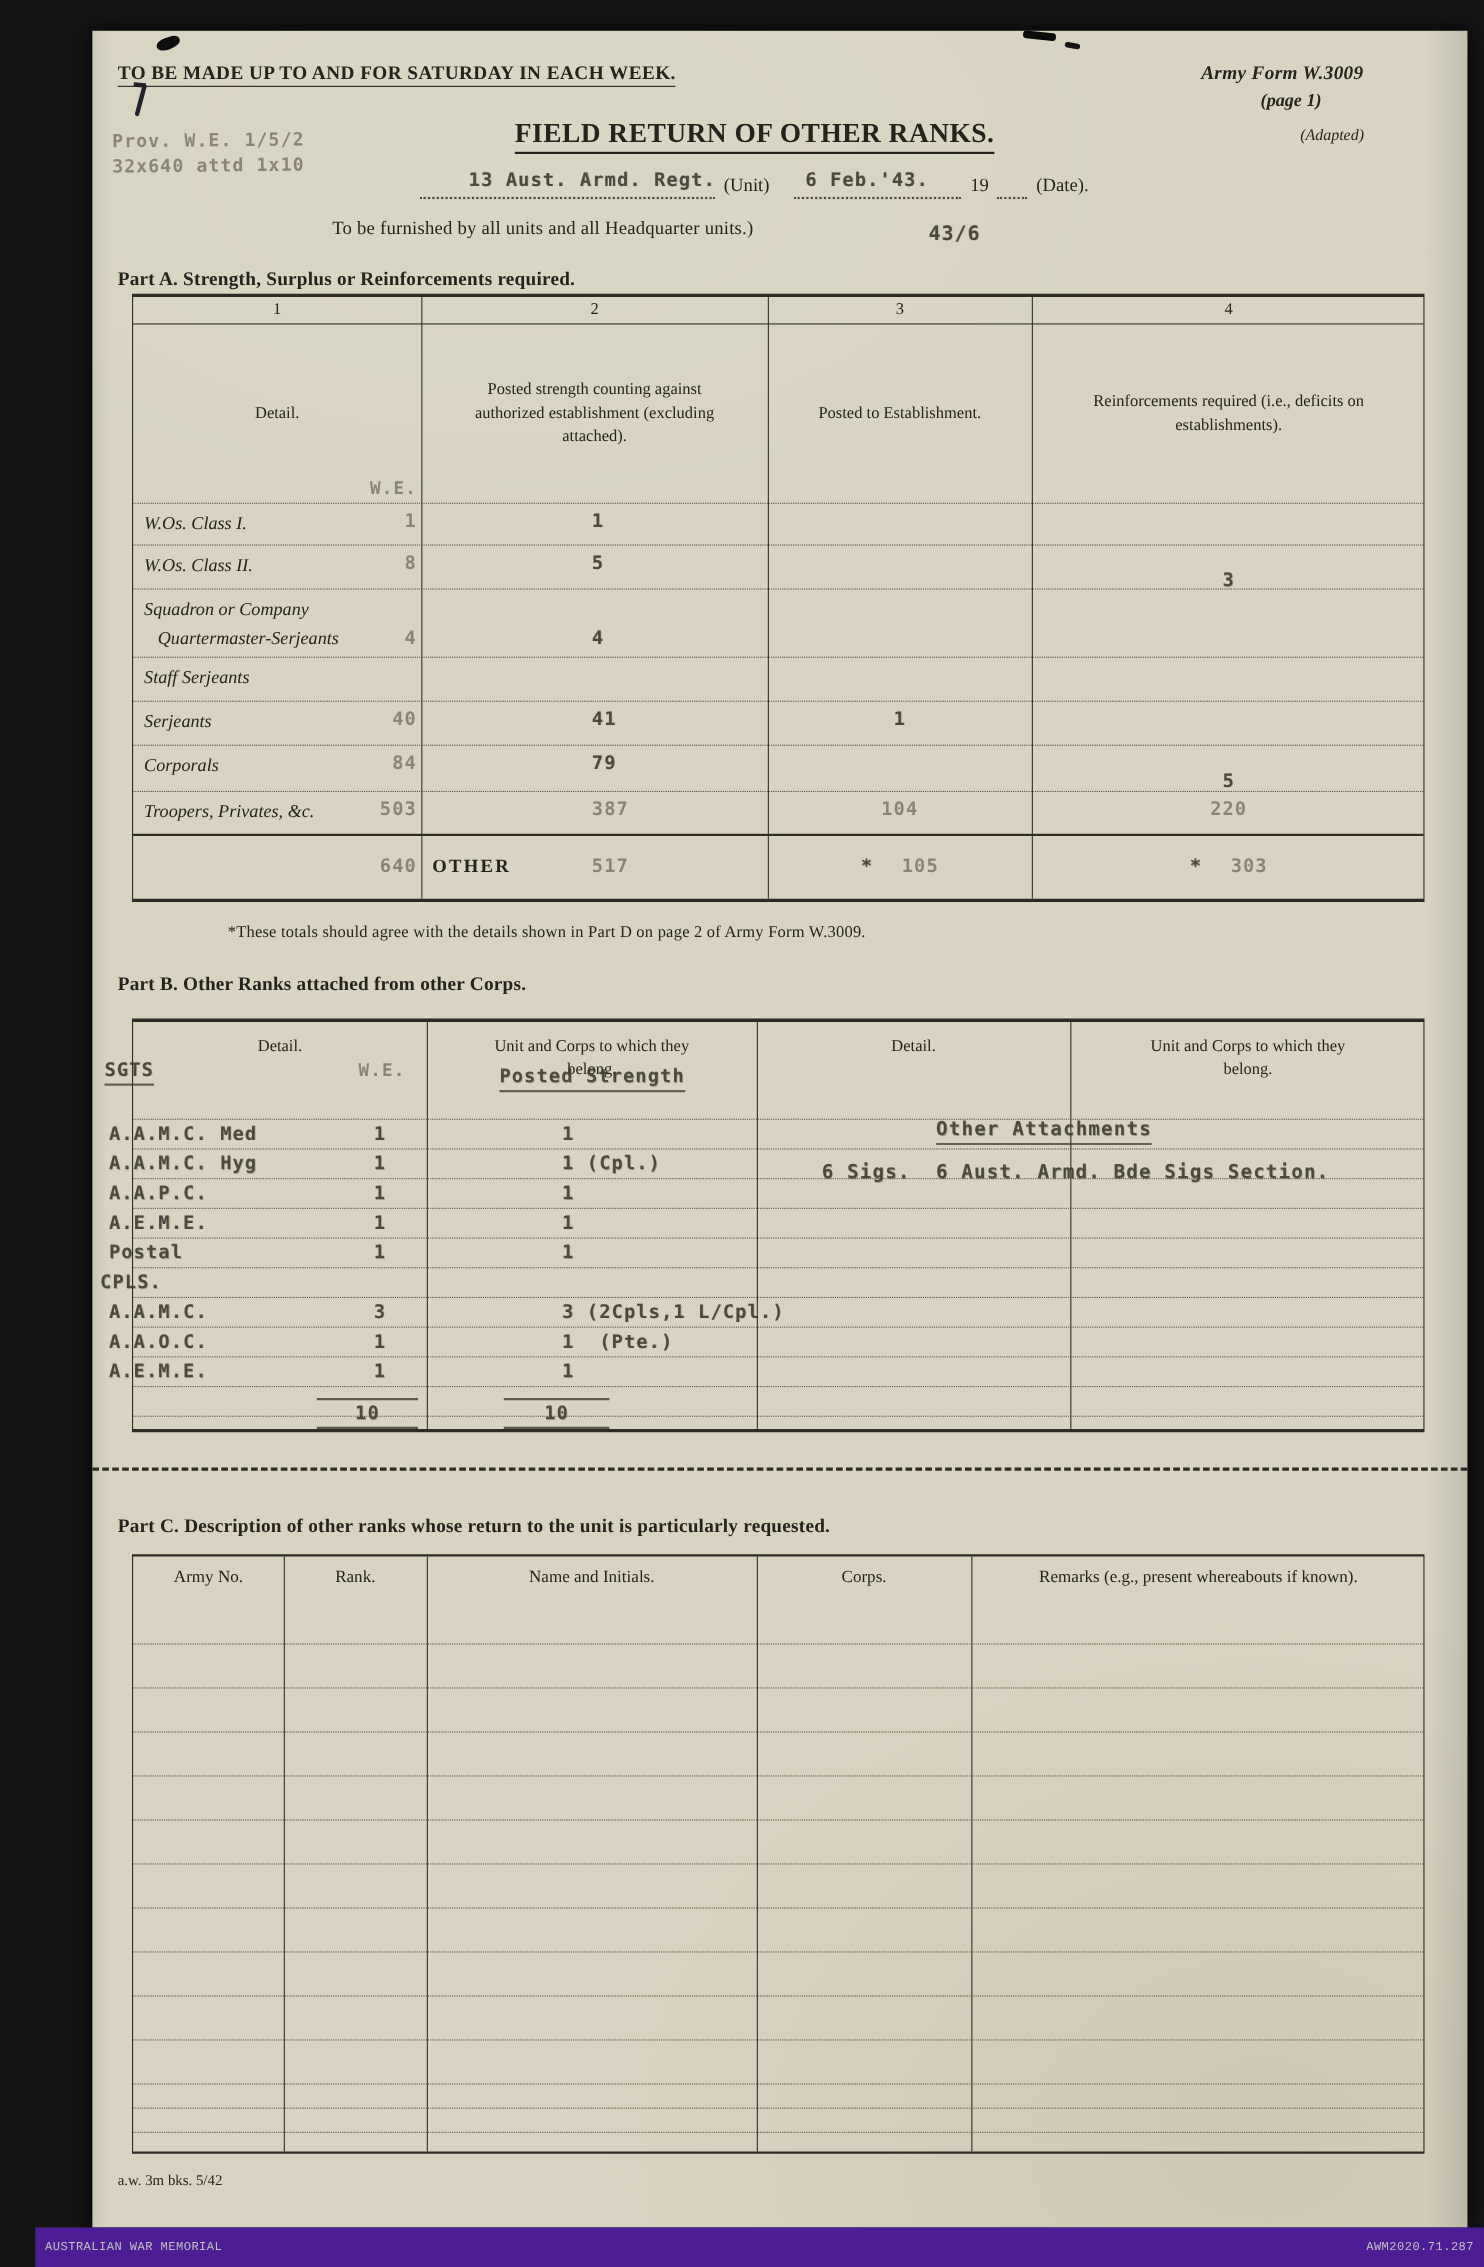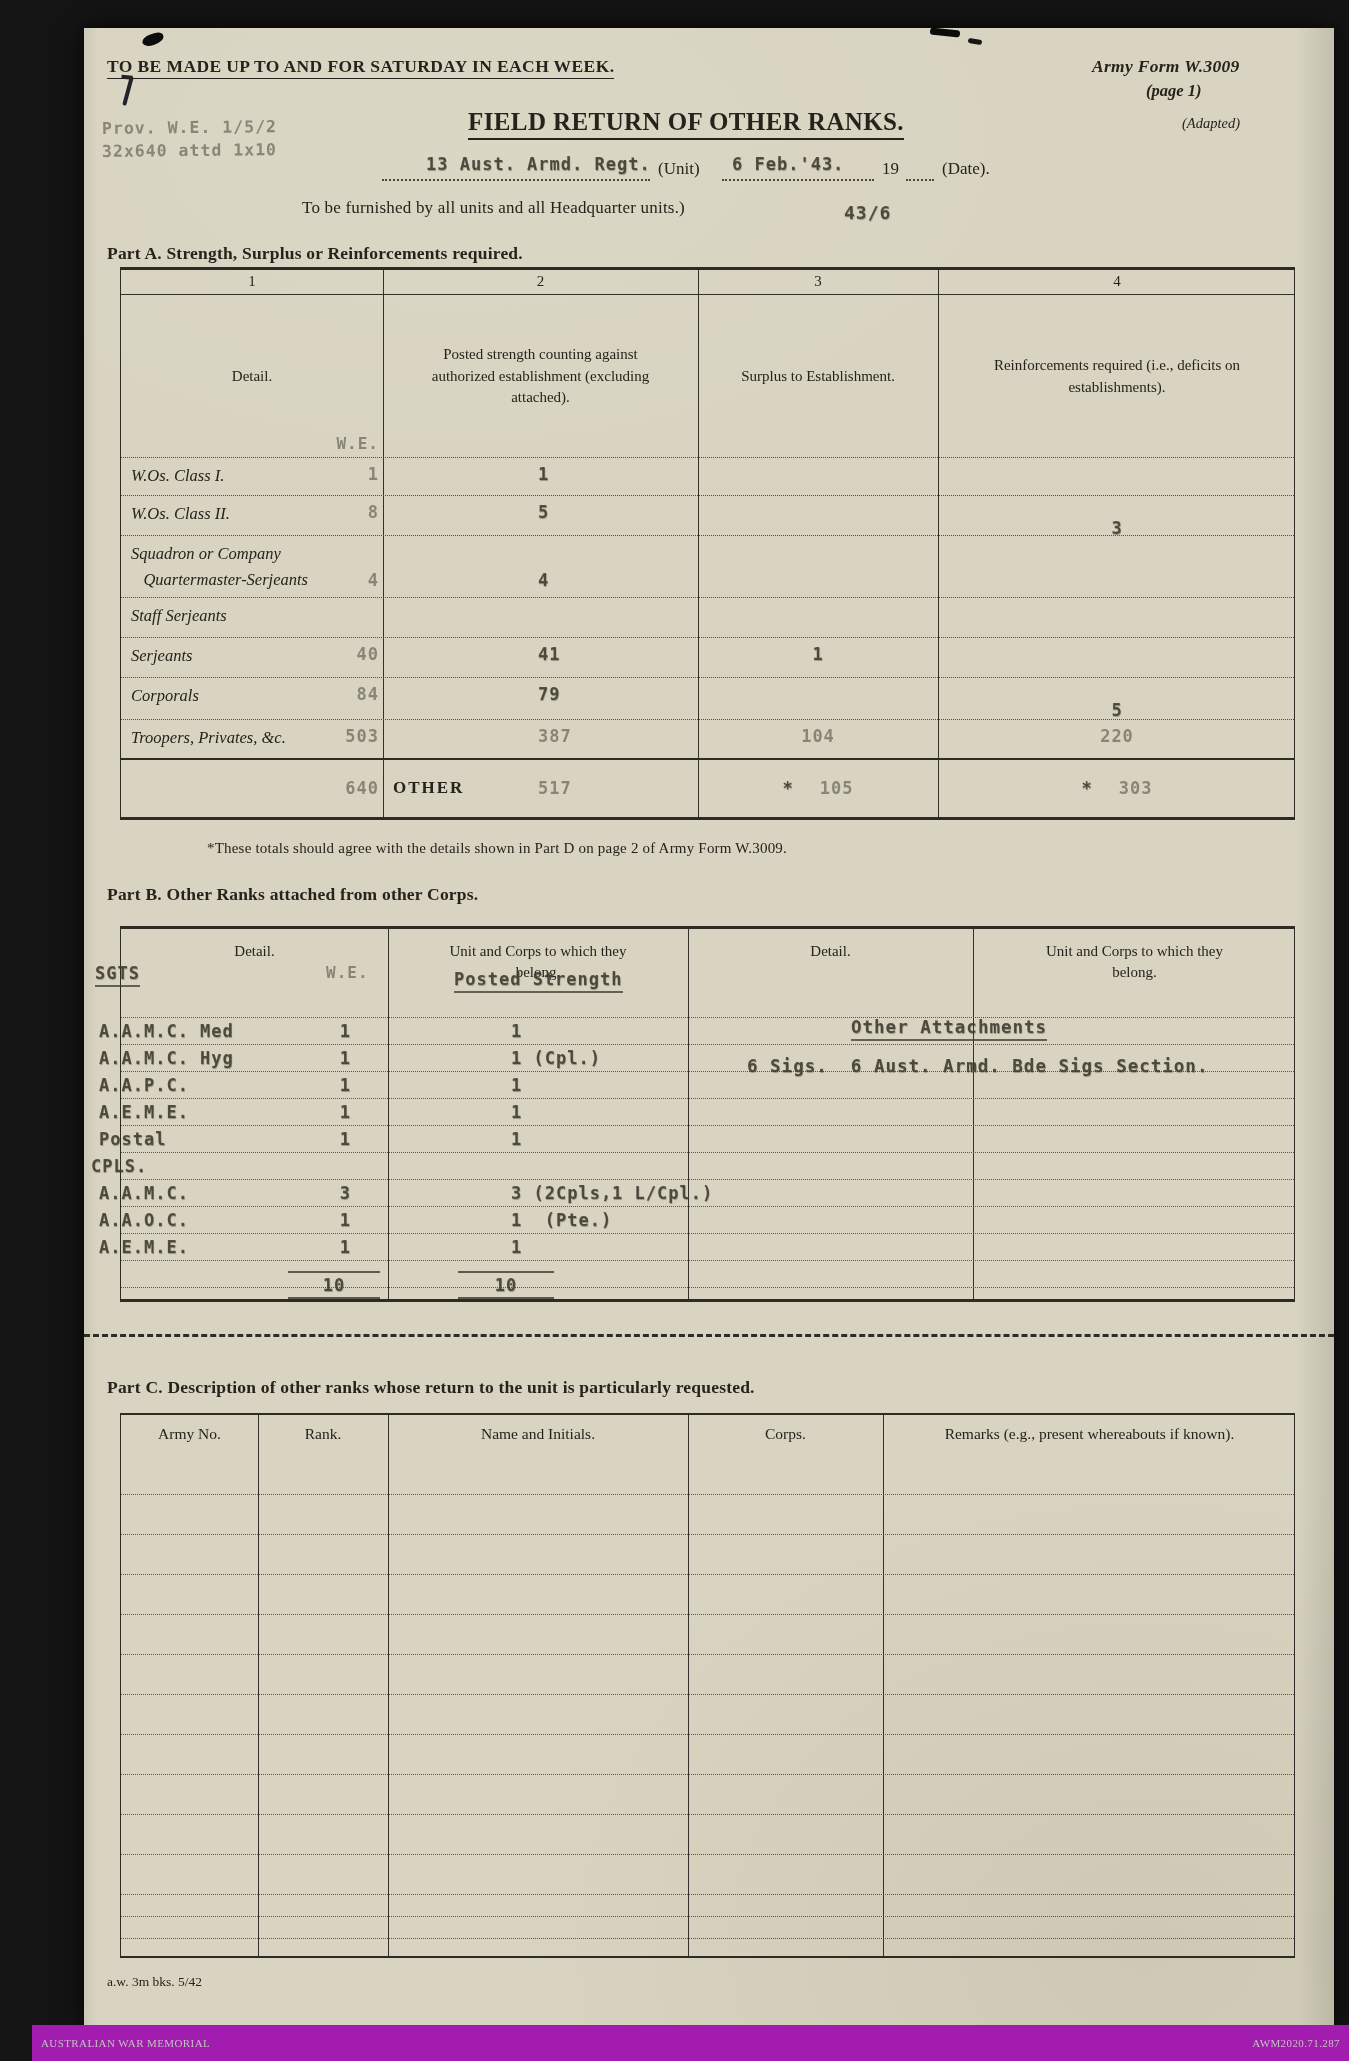--- a/index.html
+++ b/index.html
@@ -122,23 +122,23 @@
   .vc1{left:137px}.vc2{left:267px}.vc3{left:567px}.vc4{left:762px}
   .hdrC .h { position:absolute; top:10px; text-align:center; font-size:15.5px; }
   .hC1{left:0;width:137px}.hC2{left:137px;width:130px}.hC3{left:267px;width:300px}.hC4{left:567px;width:195px}.hC5{left:762px;width:413px}
   .rowsC { position:absolute; left:0; top:40px; width:100%; }
   .rC { height:40px; border-bottom:1.5px dotted #5a5542; }
   .rC.s { height:22px; }
 
   .printcode { position:absolute; left:23px; top:1946px; font-size:13.5px; }
 
   
-  .awm-bar { position:absolute; left:0; top:2025px; width:100%; height:36px; background:#a21caf;
+  .awm-bar { position:absolute; left:0; top:2025px; width:100%; height:36px; background:#4c1d95;
     display:flex; align-items:center; justify-content:space-between; padding:0 9px;
-    font-family:Liberation Serif, serif; font-size:11px; color:#c2c2c2; letter-spacing:.4px; }
+    font-family:Liberation Mono, monospace; font-size:11px; color:#c2c2c2; letter-spacing:.4px; }
 </style>
 </head>
 <body>
 
 <div class="stage">
   <div class="paper">
 
     <div class="art1"></div>
     <div class="art2"></div>
     <div class="art3"></div>
@@ -181,21 +181,21 @@
       </div>
 
       <div class="hdrA printed">
         <div class="hc hc1">
             <span>Detail.</span>
           </div>
         <div class="hc hc2">
             <span>Posted strength counting against authorized establishment (excluding attached).</span>
           </div>
         <div class="hc hc3">
-            <span>Surplus to Establishment.</span>
+            <span>Posted to Establishment.</span>
           </div>
         <div class="hc hc4">
             <span>Reinforcements required (i.e., deficits on establishments).</span>
           </div>
         <span class="we-hdr typed faded">W.E.</span>
       </div>
 
       <div class="rA r0">
         <span class="lab printed">W.Os. Class I.</span>
         <span class="val we typed faded">1</span>

